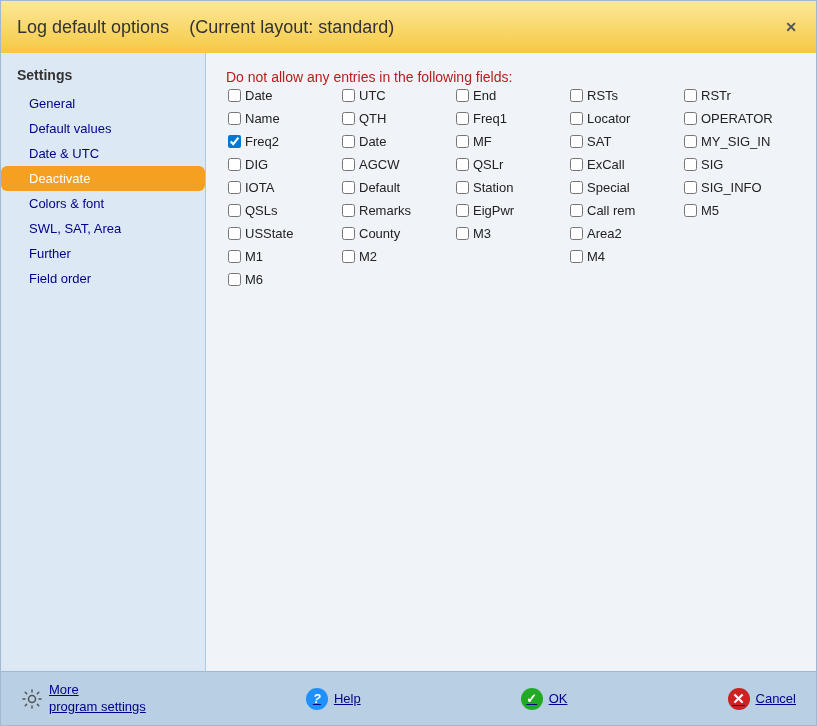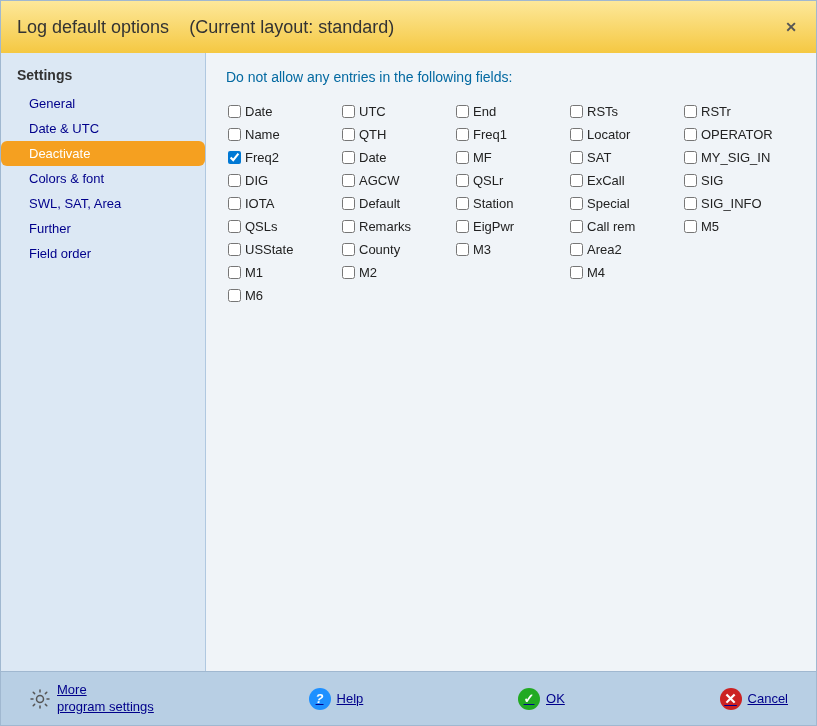--- a/index.html
+++ b/index.html
@@ -75,22 +75,21 @@
     .main-content {
       flex: 1;
       background: #f0f4f8;
       display: flex;
       flex-direction: column;
       padding: 16px 20px;
       overflow: auto;
     }
     .main-title {
       font-size: 14px;
-      color: #0369a1;
-      margin-bottom: 16px;
+      color: #b91c1c;
     }
     .checkboxes-grid {
       display: grid;
       grid-template-columns: repeat(5, 1fr);
       gap: 0;
     }
     .checkbox-col {
       display: flex;
       flex-direction: column;
       gap: 2px;
@@ -110,21 +109,21 @@
       accent-color: #0078d4;
     }
     .checkbox-row label {
       color: #222;
       font-size: 13px;
       cursor: pointer;
       user-select: none;
     }
     .footer-bar {
       background: #b8cfe4;
-      padding: 8px 28px;
+      padding: 8px 20px;
       display: flex;
       align-items: center;
       justify-content: space-between;
       border-top: 1px solid #a0b8d0;
       min-height: 54px;
     }
     .footer-btn {
       display: flex;
       align-items: center;
       gap: 6px;
@@ -180,20 +179,21 @@
       <span>(Current layout: standard)</span>
     </span>
     <button class="close-btn">✕</button>
   </div>
 
   <div class="content-area">
 
     <div class="sidebar">
       <div class="section-header">Settings</div>
       <div class="sidebar-item">General</div>
+      <div class="sidebar-item">Default values</div>
       <div class="sidebar-item">Date &amp; UTC</div>
       <div class="sidebar-item active">Deactivate</div>
       <div class="sidebar-item">Colors &amp; font</div>
       <div class="sidebar-item">SWL, SAT, Area</div>
       <div class="sidebar-item">Further</div>
       <div class="sidebar-item">Field order</div>
     </div>
 
     <div class="main-content">
       <div class="main-title">Do not allow any entries in the following fields:</div>

